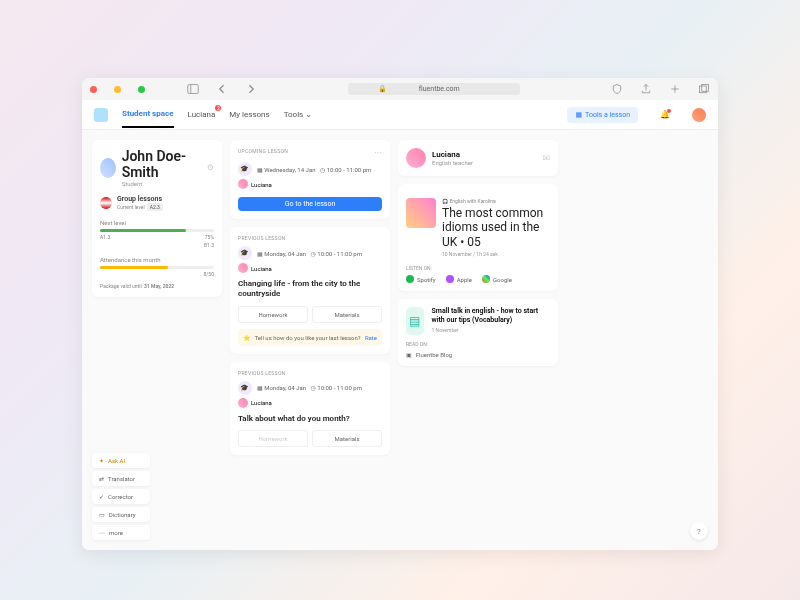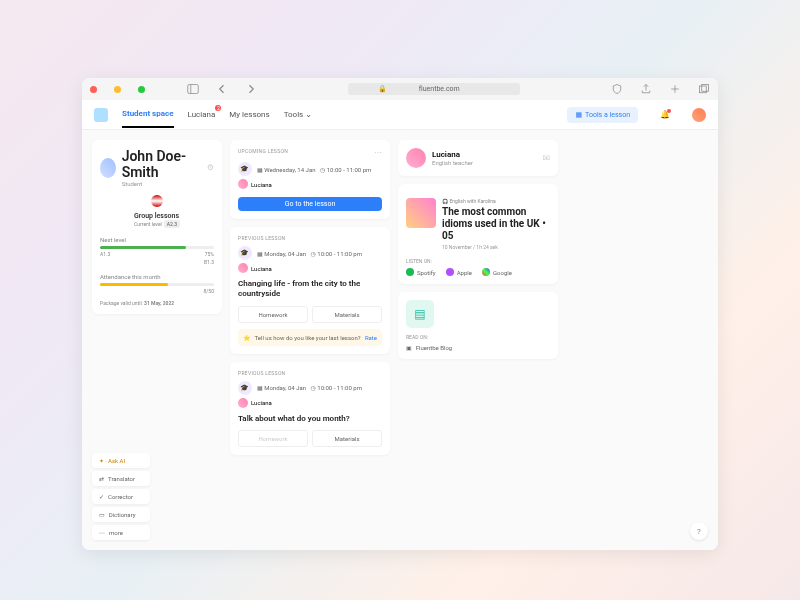--- a/index.html
+++ b/index.html
@@ -22,21 +22,21 @@
 .avatar-sm { width:14px; height:14px; border-radius:50%; background:linear-gradient(45deg,#ffa07a,#ff7f50); margin-left:8px;}
 .content { flex:1; background:#fafafa; padding:10px; display:flex; gap:8px; overflow:hidden; }
 .col { display:flex; flex-direction:column; gap:8px; }
 .col1{width:130px}.col2{width:160px}.col3{width:160px}
 .card { background:#fff; border-radius:6px; padding:8px; box-shadow:0 1px 3px rgba(0,0,0,0.04); }
 .profile { display:flex; align-items:center; gap:6px; }
 .pavatar { width:20px; height:20px; border-radius:50%; background:linear-gradient(45deg,#d0e0ff,#a0c0ff);}
 .pname { font-size:14px; font-weight:600; color:#222;}
 .prole { font-size:6px; color:#999;}
 .gear { margin-left:auto; color:#ccc; font-size:8px;}
-.glrow { display:flex; align-items:center; gap:5px; margin-top:8px;flex-direction:column;}
+.glrow { display:flex; align-items:center; gap:5px; margin-top:8px;}
 .flag { width:12px; height:12px; border-radius:50%; background:linear-gradient(#c00,#fff,#c00);}
 .gltext { font-size:7px; font-weight:600; color:#333;}
 .glsub { font-size:5px; color:#888;}
 .levelpill{font-size:5px;background:#eee;color:#555;padding:1px 3px;border-radius:2px;display:inline-block;margin-left:2px;}
 .sect-label { font-size:6px; color:#888; margin-top:8px;}
 .bar { height:3px; background:#eee; border-radius:2px; margin-top:3px; position:relative;}
 .barfill { height:100%; border-radius:2px;}
 .barfill.green{background:#4caf50;width:75%}
 .barfill.yellow{background:#ffb800;width:60%}
 .barend{font-size:5px;color:#888;display:flex;justify-content:space-between;margin-top:2px;}
@@ -55,21 +55,21 @@
 .ratebtn{margin-left:auto;color:#2d7ff9;}
 .tutor-card { display:flex; align-items:center; gap:6px;}
 .tavatar{width:20px;height:20px;border-radius:50%;background:linear-gradient(45deg,#ffb0d0,#ff80b0);}
 .tname{font-size:8px;font-weight:600;}
 .trole{font-size:6px;color:#999;}
 .mailicon{margin-left:auto;color:#ccc;font-size:9px;}
 .podcast { display:flex; gap:6px; margin-top:6px;}
 .podimg{width:30px;height:30px;border-radius:4px;background:linear-gradient(45deg,#ffd080,#ff80d0);}
 .podmeta{flex:1;}
 .podtag{font-size:5px;color:#888;}
-.podtitle{font-size:10px;font-weight:700;color:#222;line-height:1.2;margin-top:2px;}
+.podtitle{font-size:12px;font-weight:400;color:#222;line-height:1.2;margin-top:2px;}
 .podsub{font-size:5px;color:#999;margin-top:2px;}
 .listen-label{font-size:5px;color:#999;margin-top:8px;text-transform:uppercase;}
 .listen-row{display:flex;gap:10px;margin-top:4px;}
 .listen-item{display:flex;align-items:center;gap:3px;font-size:6px;color:#666;}
 .li-dot{width:8px;height:8px;border-radius:50%;}
 .li-dot.sp{background:#1db954}.li-dot.ap{background:#b050ff}.li-dot.go{background:linear-gradient(45deg,#f44,#4f4,#44f)}
 .blog{display:flex;gap:8px;}
 .blogicon{width:28px;height:28px;border-radius:5px;background:#e0f8f0;display:flex;align-items:center;justify-content:center;color:#20c0a0;font-size:12px;}
 .blogtitle{font-size:7px;font-weight:600;line-height:1.3;}
 .blogdate{font-size:5px;color:#999;margin-top:2px;}
@@ -264,20 +264,24 @@
           <div class="listen-item">
               <div class="li-dot go"></div>
               <span>Google</span>
             </div>
         </div>
       </div>
 
       <div class="card">
         <div class="blog">
           <div class="blogicon">▤</div>
+          <div>
+              <div class="blogtitle">Small talk in english - how to start with our tips (Vocabulary)</div>
+              <div class="blogdate">1 November</div>
+            </div>
         </div>
         <div class="readon">READ ON:</div>
         <div class="bloglink">
             <span>▣</span>
             <span>Fluentbe Blog</span>
           </div>
       </div>
     </div>
   </div>
 </div>

